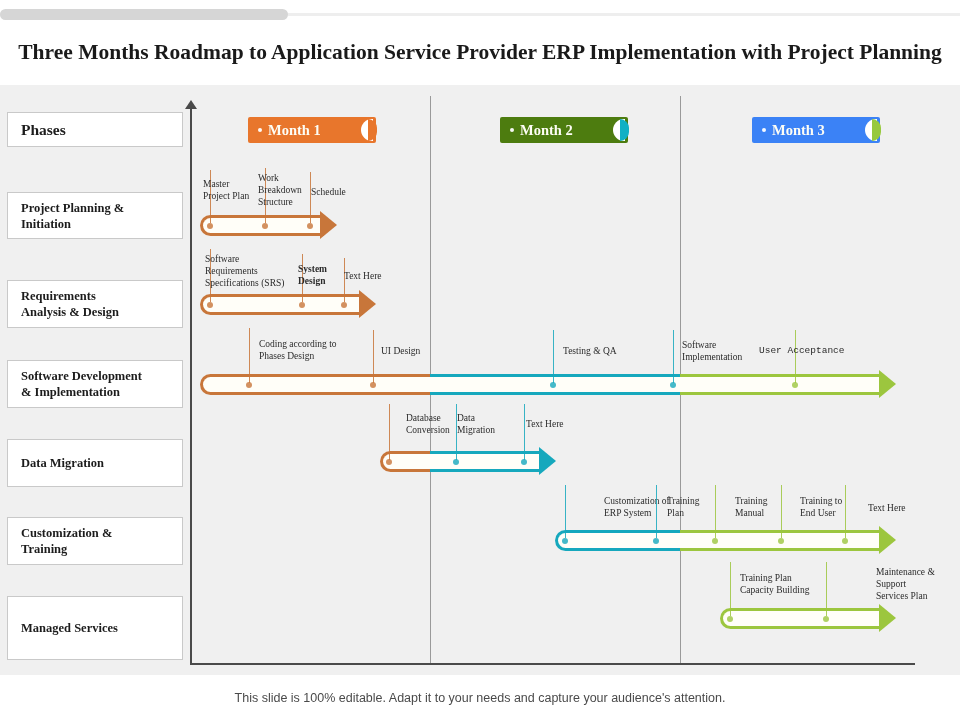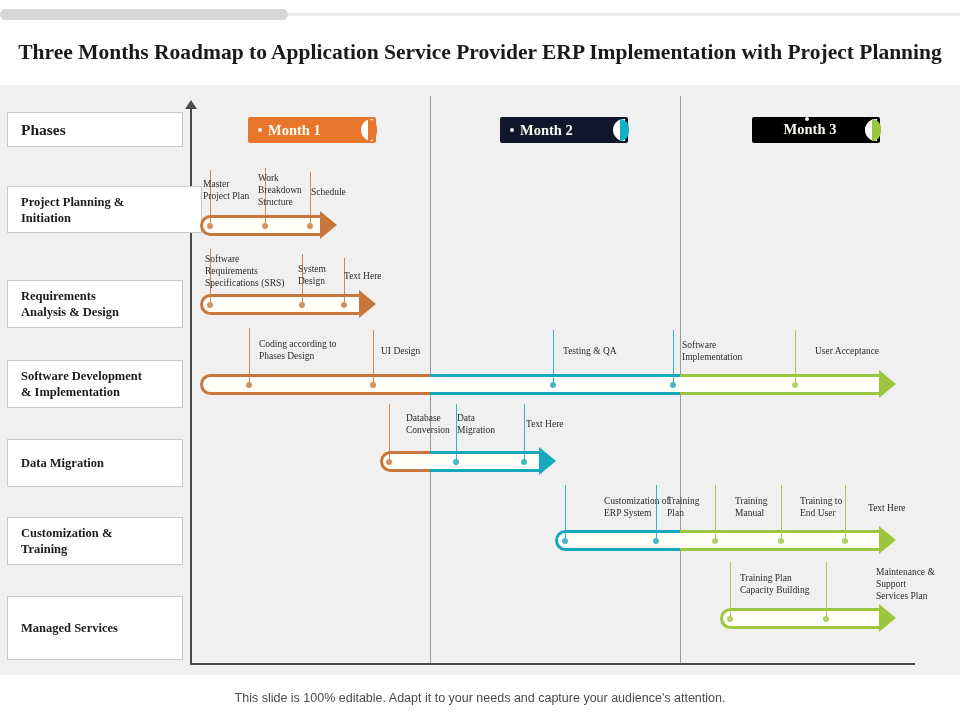--- a/index.html
+++ b/index.html
@@ -128,21 +128,21 @@
     <div class="divider" style="left: 680px;"></div>
   </div>
 <div class="v-axis"></div>
 <div class="v-axis-head"></div>
 <div class="h-axis"></div>
 
 <div id="phase-col">
     <div class="phase-box head" style="top: 112px; height: 35px; width: 176px;">
       <span style="white-space: pre-line;">Phases</span>
     </div>
-    <div class="phase-box" style="top: 186px; height: 47px; width: 195px;">
+    <div class="phase-box" style="top: 192px; height: 47px; width: 176px;">
       <span style="white-space: pre-line;">Project Planning &amp;
 Initiation</span>
     </div>
     <div class="phase-box" style="top: 280px; height: 48px; width: 176px;">
       <span style="white-space: pre-line;">Requirements
 Analysis &amp; Design</span>
     </div>
     <div class="phase-box" style="top: 360px; height: 48px; width: 176px;">
       <span style="white-space: pre-line;">Software  Development
 &amp; Implementation</span>
@@ -159,27 +159,27 @@
     </div>
   </div>
 
 <div id="months">
     <div class="month" style="left: 248px; top: 117px; width: 96px; background: rgb(232, 118, 44); align-items: center;">
       <span class="dot"></span>
       <span class="lbl">Month 1</span>
       <span class="cap"></span>
       <span class="cap2" style="background: rgb(232, 118, 44);"></span>
     </div>
-    <div class="month" style="left: 500px; top: 117px; width: 96px; background: #0f172a;">
+    <div class="month" style="left: 500px; top: 117px; width: 96px; background: #4d7c0f;">
       <span class="dot"></span>
       <span class="lbl">Month 2</span>
       <span class="cap"></span>
       <span class="cap2" style="background: rgb(18, 176, 196);"></span>
     </div>
-    <div class="month" style="left: 752px; top: 117px; width: 96px; background: #000000; flex-direction: column;">
+    <div class="month" style="left: 752px; top: 117px; width: 96px; background: #3b82f6;">
       <span class="dot"></span>
       <span class="lbl">Month 3</span>
       <span class="cap"></span>
       <span class="cap2" style="background: rgb(151, 201, 61);"></span>
     </div>
   </div>
 
 <div id="rows">
     <div>
       <div class="seg first" style="position: absolute; left: 200px; top: 215px; width: 124px; border-top-color: rgb(200, 118, 58); border-bottom-color: rgb(200, 118, 58); border-left-color: rgb(200, 118, 58);"></div>
@@ -200,21 +200,21 @@
     <div>
       <div class="seg first" style="position: absolute; left: 200px; top: 294px; width: 163px; border-top-color: rgb(200, 118, 58); border-bottom-color: rgb(200, 118, 58); border-left-color: rgb(200, 118, 58);"></div>
       <div class="arrow" style="left: 359px; top: 290px; border-left-color: rgb(200, 118, 58);"></div>
       <div class="stem" style="left: 210px; top: 249px; height: 53px; background: rgb(200, 118, 58); opacity: 0.85;"></div>
       <div class="node" style="left: 210px; top: 301.5px; background: rgb(200, 118, 58); opacity: 0.8;"></div>
       <div class="mlabel" style="left: 205px; top: 253px;">Software
 Requirements
 Specifications (SRS)</div>
       <div class="stem" style="left: 302px; top: 254px; height: 48px; background: rgb(200, 118, 58); opacity: 0.85;"></div>
       <div class="node" style="left: 302px; top: 301.5px; background: rgb(200, 118, 58); opacity: 0.8;"></div>
-      <div class="mlabel" style="left: 298px; top: 263px;">System
+      <div class="mlabel" style="left: 298px; top: 263px; font-weight: bold;">System
 Design</div>
       <div class="stem" style="left: 344px; top: 258px; height: 44px; background: rgb(200, 118, 58); opacity: 0.85;"></div>
       <div class="node" style="left: 344px; top: 301.5px; background: rgb(200, 118, 58); opacity: 0.8;"></div>
       <div class="mlabel" style="left: 344px; top: 270px;">Text Here</div>
     </div>
     <div>
       <div class="seg first" style="position: absolute; left: 200px; top: 374px; width: 230px; border-top-color: rgb(200, 118, 58); border-bottom-color: rgb(200, 118, 58); border-left-color: rgb(200, 118, 58);"></div>
       <div class="seg" style="position: absolute; left: 430px; top: 374px; width: 250px; border-top-color: rgb(22, 168, 189); border-bottom-color: rgb(22, 168, 189);"></div>
       <div class="seg" style="position: absolute; left: 680px; top: 374px; width: 202px; border-top-color: rgb(156, 198, 62); border-bottom-color: rgb(156, 198, 62);"></div>
       <div class="arrow" style="left: 879px; top: 370px; border-left-color: rgb(156, 198, 62);"></div>
@@ -227,21 +227,21 @@
       <div class="mlabel" style="left: 381px; top: 345px;">UI Design</div>
       <div class="stem" style="left: 553px; top: 330px; height: 53px; background: rgb(22, 168, 189); opacity: 0.85;"></div>
       <div class="node" style="left: 553px; top: 381.5px; background: rgb(22, 168, 189); opacity: 0.8;"></div>
       <div class="mlabel" style="left: 563px; top: 345px;">Testing &amp; QA</div>
       <div class="stem" style="left: 673px; top: 330px; height: 53px; background: rgb(22, 168, 189); opacity: 0.85;"></div>
       <div class="node" style="left: 673px; top: 381.5px; background: rgb(22, 168, 189); opacity: 0.8;"></div>
       <div class="mlabel" style="left: 682px; top: 339px;">Software
 Implementation</div>
       <div class="stem" style="left: 795px; top: 330px; height: 53px; background: rgb(156, 198, 62); opacity: 0.85;"></div>
       <div class="node" style="left: 795px; top: 381.5px; background: rgb(156, 198, 62); opacity: 0.8;"></div>
-      <div class="mlabel" style="left: 815px; top: 345px;">User Acceptance</div>
+      <div class="mlabel" style="left: 759px; top: 345px; font-family: Liberation Mono, monospace;">User Acceptance</div>
     </div>
     <div>
       <div class="seg first" style="position: absolute; left: 380px; top: 451px; width: 50px; border-top-color: rgb(200, 118, 58); border-bottom-color: rgb(200, 118, 58); border-left-color: rgb(200, 118, 58);"></div>
       <div class="seg" style="position: absolute; left: 430px; top: 451px; width: 112px; border-top-color: rgb(22, 168, 189); border-bottom-color: rgb(22, 168, 189);"></div>
       <div class="arrow" style="left: 539px; top: 447px; border-left-color: rgb(22, 168, 189);"></div>
       <div class="stem" style="left: 389px; top: 404px; height: 56px; background: rgb(200, 118, 58); opacity: 0.85;"></div>
       <div class="node" style="left: 389px; top: 458.5px; background: rgb(200, 118, 58); opacity: 0.8;"></div>
       <div class="mlabel" style="left: 390px; top: 412px; margin-left: 16px;">Database
 Conversion</div>
       <div class="stem" style="left: 456px; top: 404px; height: 56px; background: rgb(22, 168, 189); opacity: 0.85;"></div>

